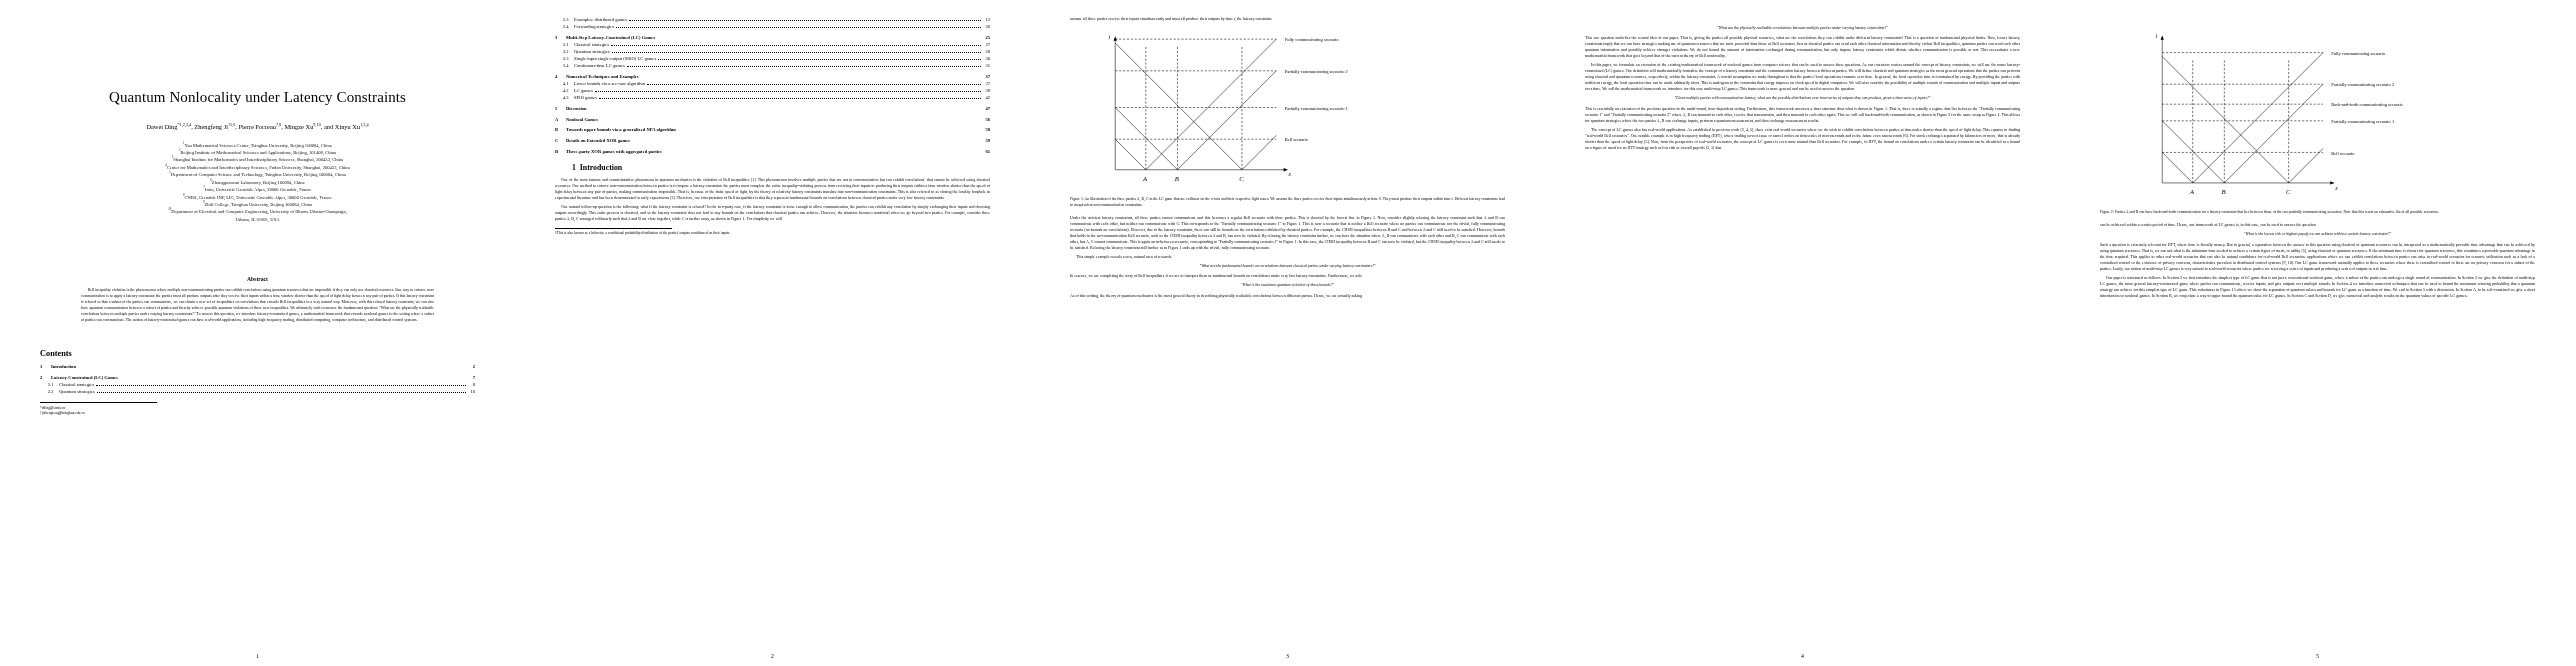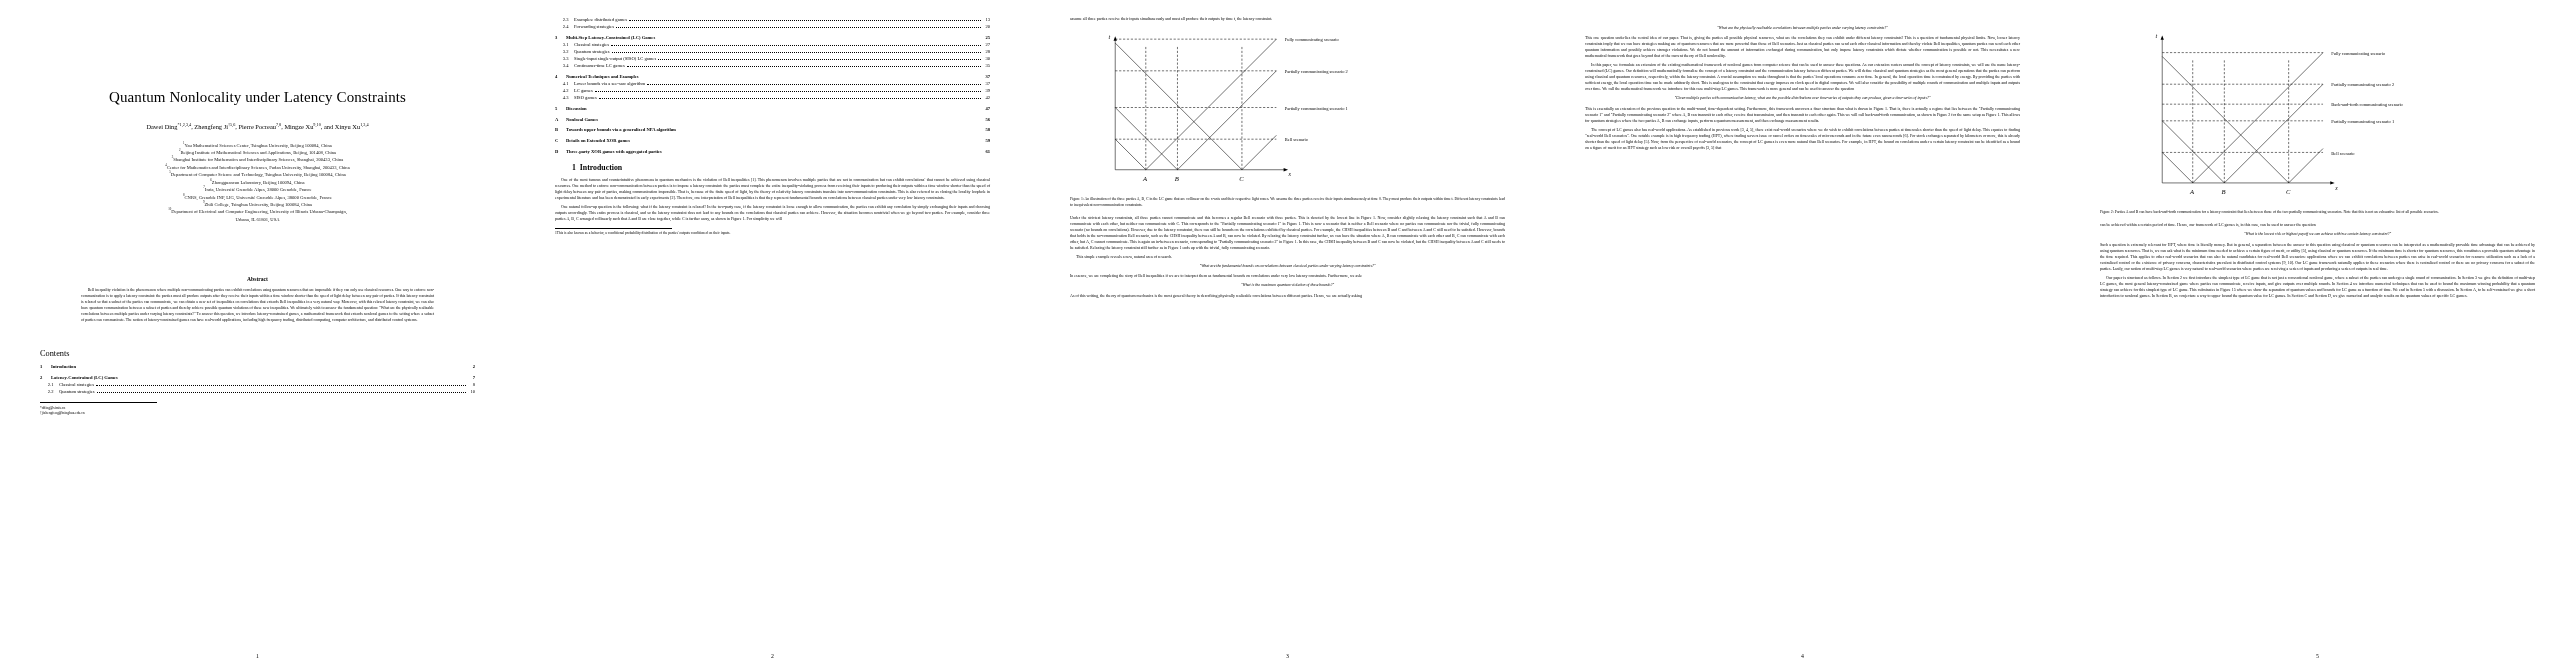--- a/index.html
+++ b/index.html
@@ -12,21 +12,21 @@
   .title{text-align:center;font-size:15px;line-height:1.25;margin:72px 0 0 0;font-weight:400;letter-spacing:0.1px;}
   .authors{text-align:center;font-size:6.4px;margin-top:15.6px;line-height:1.5;}
   .affils{text-align:center;font-size:4.6px;line-height:1.62;margin-top:10px;color:#111;}
   .affils div{white-space:nowrap;}
   sup{font-size:.66em;vertical-align:super;line-height:0;}
 
   .abs-head{text-align:center;font-size:5.6px;font-weight:bold;margin-top:53px;}
   .abs-body{margin:5.6px 41px 0 41px;font-size:3.9px;line-height:1.52;text-align:justify;hyphens:auto;}
   .abs-body p{margin:0;text-indent:6.7px;}
 
-  .contents-h{font-size:8.3px;font-weight:normal;margin:25.6px 0 6.7px 0;}
+  .contents-h{font-size:8.3px;font-weight:bold;margin:25.6px 0 6.7px 0;}
   .toc{font-size:4.6px;line-height:1.0;}
   .toc .sec{display:flex;align-items:baseline;font-weight:bold;margin-top:6.1px;}
   .toc .sub{display:flex;align-items:baseline;margin-top:2.5px;}
   .toc .num{flex:0 0 11px;}
   .toc .subnum{flex:0 0 19px;padding-left:7.8px;box-sizing:border-box;}
   .toc .lbl{white-space:nowrap;}
   .toc .dots{flex:1 1 auto;border-bottom:0.6px dotted #000;margin:0 1.7px 1.4px 2.2px;min-width:3.3px;}
   .toc .sec .dots{border-bottom:none;}
   .toc .pg{flex:0 0 auto;text-align:right;min-width:7.8px;}
 

